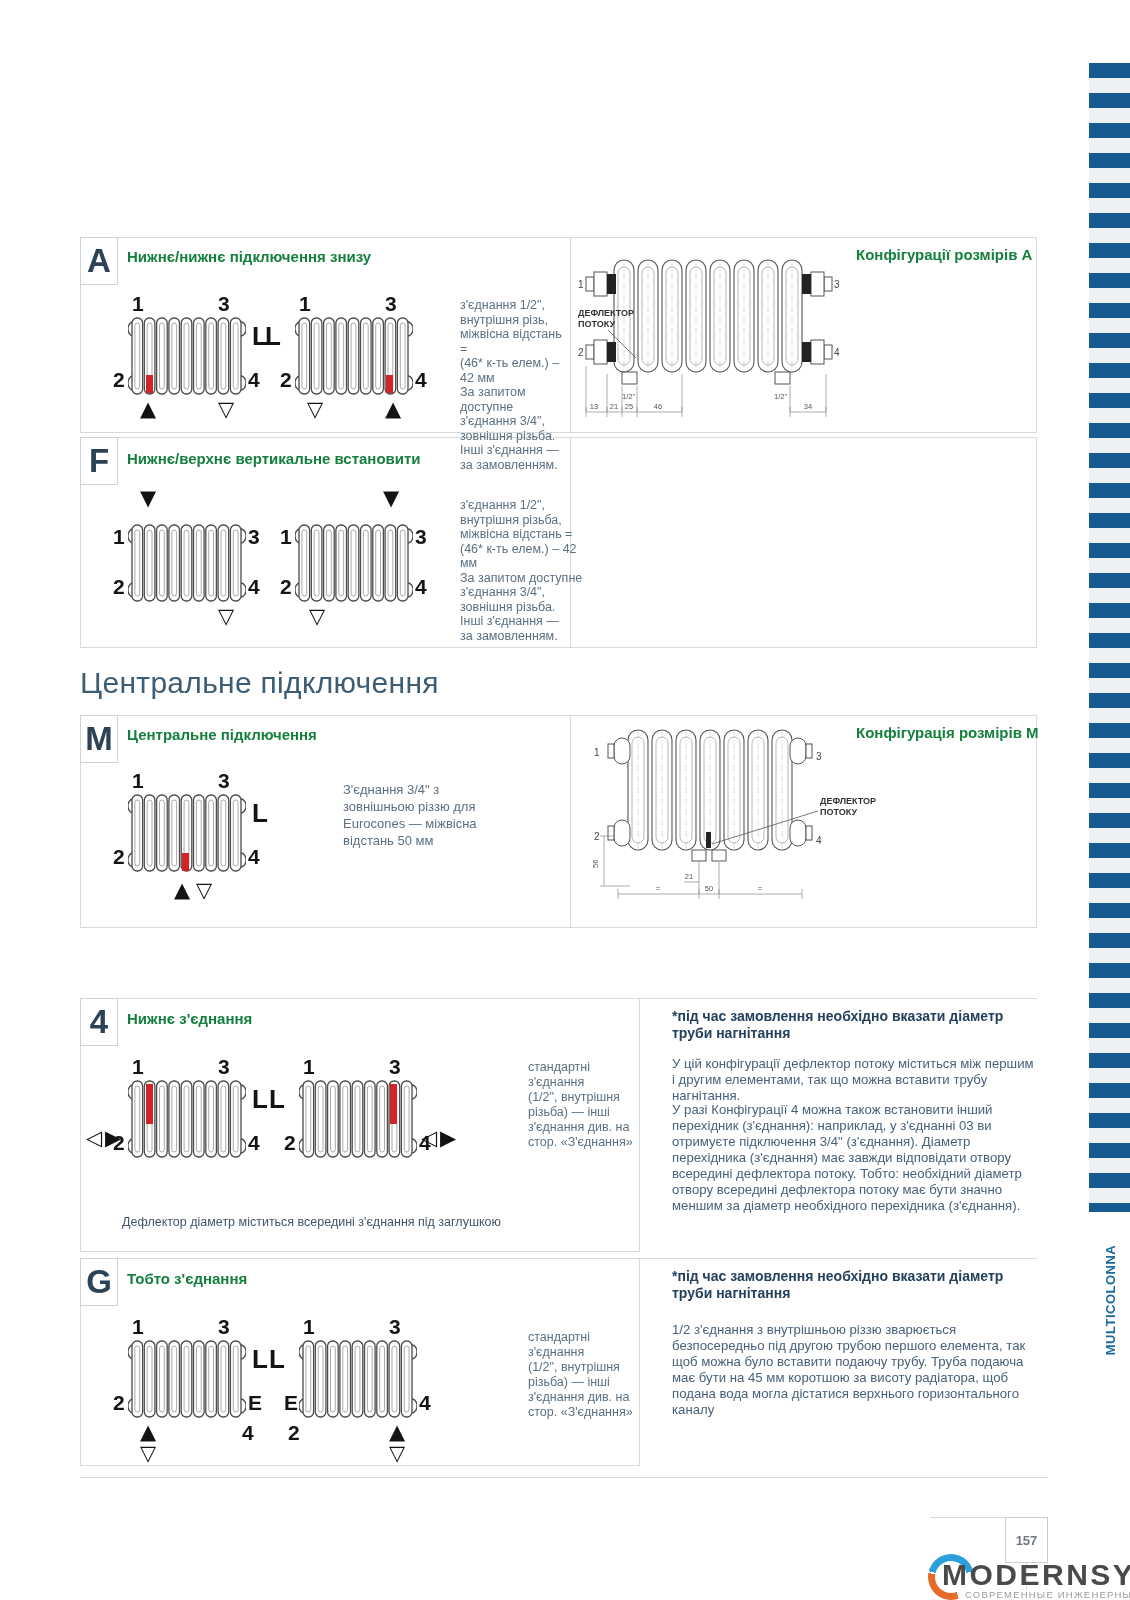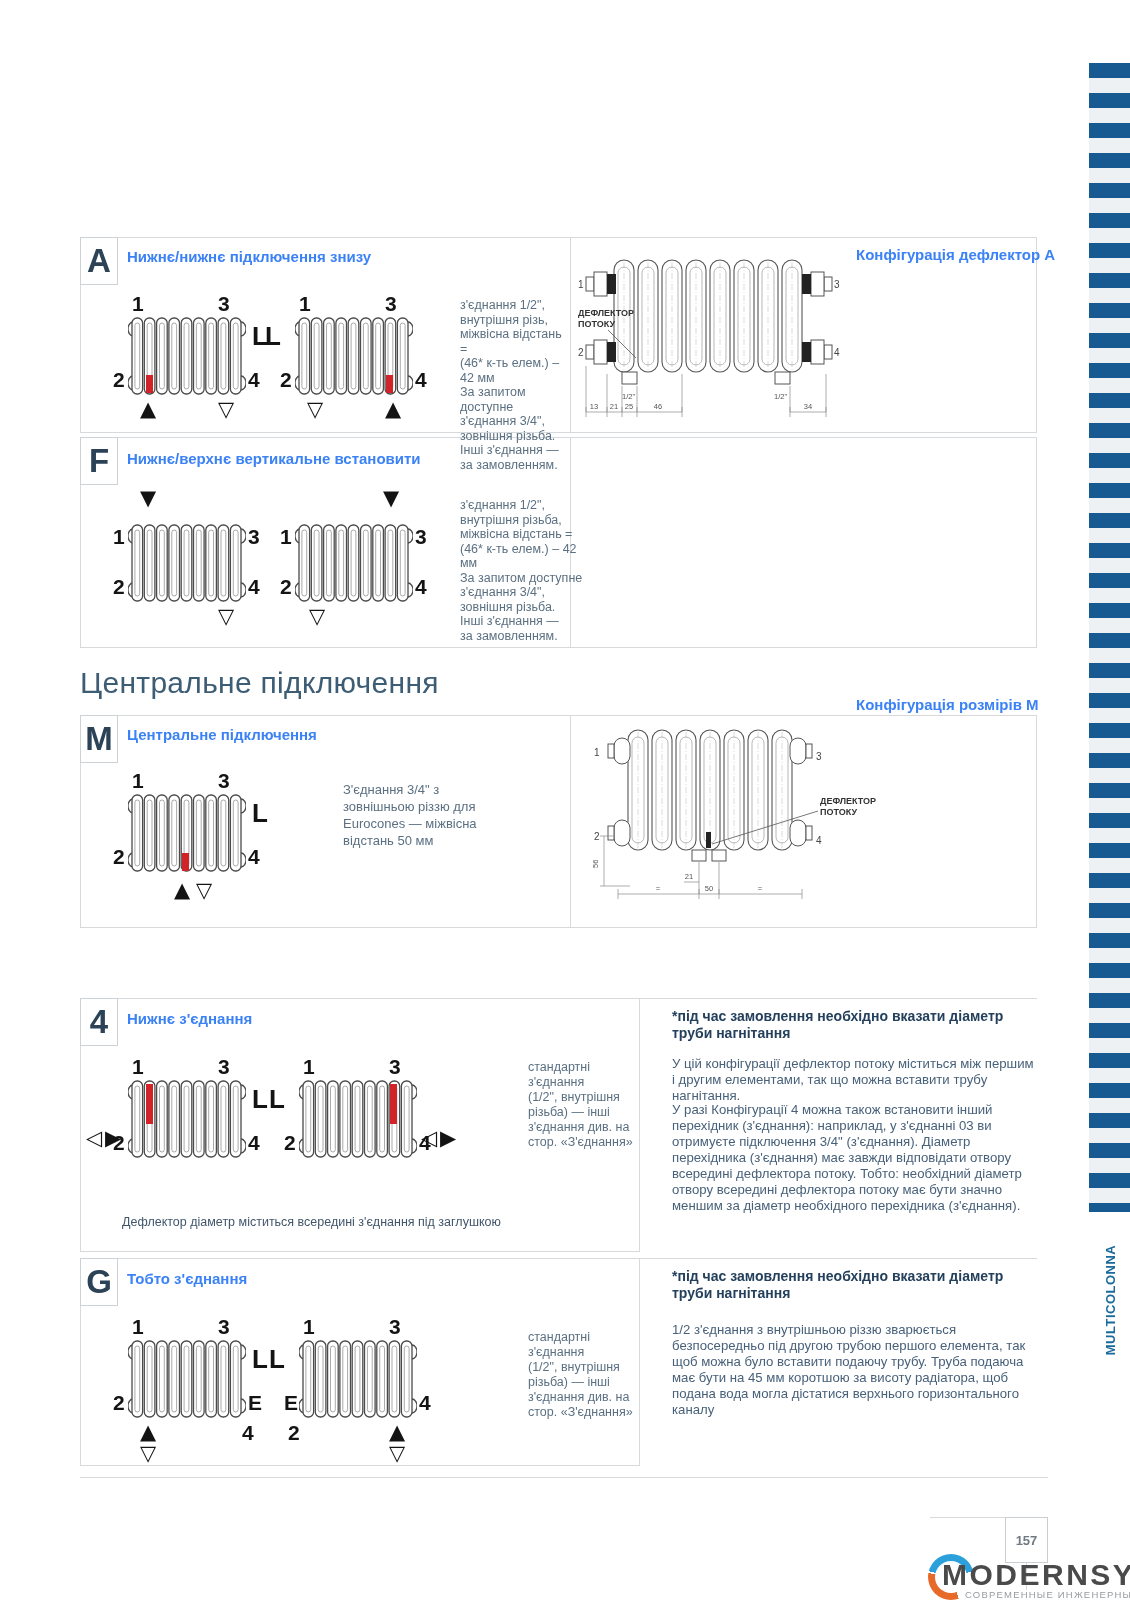--- a/index.html
+++ b/index.html
@@ -10,21 +10,21 @@
            background:repeating-linear-gradient(180deg,#175a92 0 15px,#eef1f3 15px 30px);}
   .side-tab{position:absolute;left:1089px;top:1252px;width:41px;height:96px;}
   .side-tab span{position:absolute;left:50%;top:50%;transform:translate(-50%,-50%) rotate(-90deg);
            color:#1a6a9c;font-weight:bold;font-size:13px;letter-spacing:.5px;white-space:nowrap;}
   
   .frame{position:absolute;border:1px solid #d6dadd;box-sizing:border-box;}
   .vline,.hline{position:absolute;background:#d6dadd;}
   
   .lbox{position:absolute;width:38px;height:48px;background:#fff;border:1px solid #ccd2d6;box-sizing:border-box;
         display:flex;align-items:center;justify-content:center;font-size:33px;font-weight:bold;color:#2c4257;z-index:3;}
-  .stitle{position:absolute;font-size:15px;font-weight:bold;color:#3b82f6;}
+  .stitle{position:absolute;font-size:15px;font-weight:bold;color:#15803d;}
   .h1{position:absolute;font-size:30px;font-weight:400;color:#3d5d75;letter-spacing:.3px;}
   
   .preline{white-space:pre-line;}
   .note{position:absolute;font-size:12.5px;line-height:14.5px;color:#5b7082;}
   .mnote{position:absolute;font-size:13px;line-height:17px;color:#5b7082;}
   .std{position:absolute;font-size:12.5px;line-height:15px;color:#5b7082;width:112px;}
   .warn{position:absolute;font-weight:bold;font-size:14px;line-height:17px;color:#24405c;width:360px;}
   .para{position:absolute;font-size:13.2px;line-height:16px;color:#48617a;width:362px;}
   .bnote{position:absolute;font-size:12.5px;line-height:16px;color:#42566b;}
   
@@ -144,21 +144,21 @@
 внутрішня різь,
 міжвісна відстань =
 (46* к-ть елем.) –
 42 мм
 За запитом доступне
 з'єднання 3/4",
 зовнішня різьба.
 Інші з'єднання —
 за замовленням.</div>
 
-  <div class="stitle" style="left:856px;top:246px">Конфігурація дефлектор A</div>
+  <div class="stitle" style="left:856px;top:246px">Конфігурації розмірів A</div>
   <svg class="tdraw" style="left:578px;top:252px;width:460px;height:175px" viewBox="0 0 460 175">
     <g id="tubesA">
         <rect x="36" y="8" width="20" height="112" rx="10" class="tO"></rect>
         <rect x="40" y="15" width="12" height="98" rx="6" class="tI"></rect>
         <line x1="46" y1="10" x2="46" y2="118" class="cl"></line>
         <rect x="60" y="8" width="20" height="112" rx="10" class="tO"></rect>
         <rect x="64" y="15" width="12" height="98" rx="6" class="tI"></rect>
         <line x1="70" y1="10" x2="70" y2="118" class="cl"></line>
         <rect x="84" y="8" width="20" height="112" rx="10" class="tO"></rect>
         <rect x="88" y="15" width="12" height="98" rx="6" class="tI"></rect>
@@ -285,21 +285,21 @@
     <span class="num" style="left:-13px;top:90px">2</span>
     <span class="num" style="left:122px;top:90px">4</span>
     <span class="mk" style="left:48px;top:124px">▲</span>
     <span class="mk" style="left:70px;top:124px">▽</span>
   </div>
   <div class="mnote preline" style="left:343px;top:781px;width:160px">З'єднання 3/4" з
 зовнішньою різзю для
 Eurocones — міжвісна
 відстань 50 мм</div>
 
-  <div class="stitle" style="left:856px;top:696px">Конфігурація розмірів M</div>
+  <div class="stitle" style="left:856px;top:724px">Конфігурація розмірів M</div>
   <svg class="tdraw" style="left:588px;top:716px;width:300px;height:205px" viewBox="0 0 300 205">
     <g id="tubesM">
         <rect x="40" y="14" width="20" height="120" rx="10" class="tO"></rect>
         <rect x="44" y="21" width="12" height="106" rx="6" class="tI"></rect>
         <line x1="50" y1="16" x2="50" y2="132" class="cl"></line>
         <rect x="64" y="14" width="20" height="120" rx="10" class="tO"></rect>
         <rect x="68" y="21" width="12" height="106" rx="6" class="tI"></rect>
         <line x1="74" y1="16" x2="74" y2="132" class="cl"></line>
         <rect x="88" y="14" width="20" height="120" rx="10" class="tO"></rect>
         <rect x="92" y="21" width="12" height="106" rx="6" class="tI"></rect>

